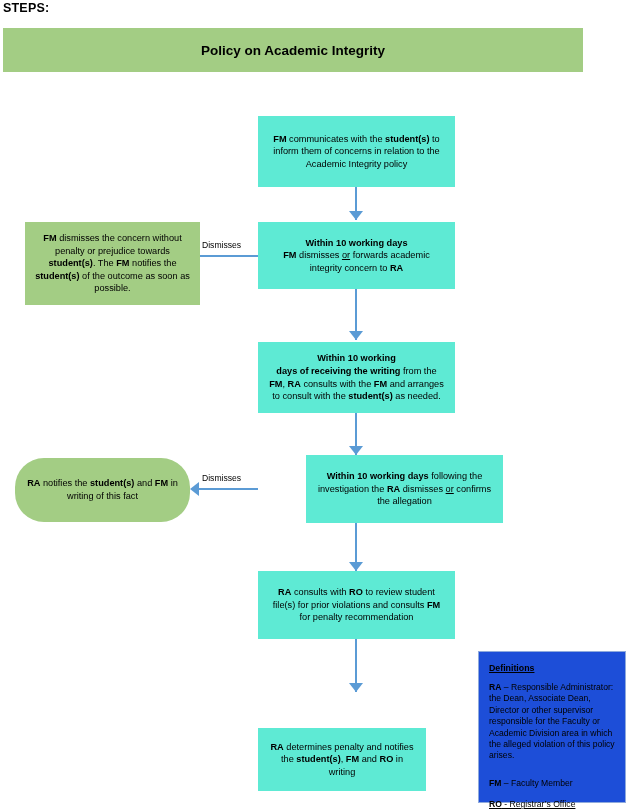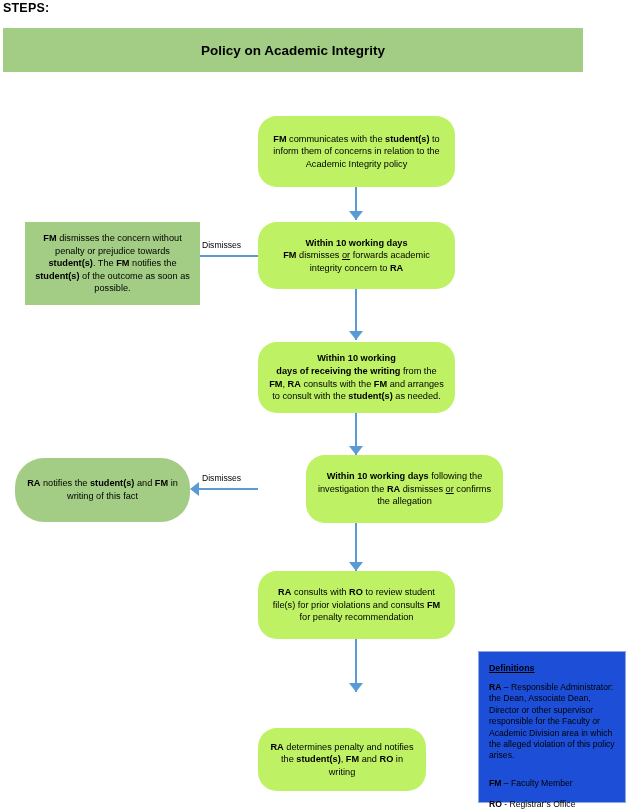--- a/index.html
+++ b/index.html
@@ -53,22 +53,21 @@
     justify-content: center;
     text-align: center;
     padding: 6px 10px;
   }
   .node .txt {
     font-size: 9.2px;
     line-height: 12.6px;
     color: #000;
   }
   .blue {
-    background: #bef264;
-    border-radius: 19px;
+    background: #5eead4;
   }
   .green {
     background: #a3cd84;
   }
   .txt b { font-weight: bold; }
   .txt u { text-decoration: underline; }
 
   
   .vconn {
     position: absolute;
@@ -136,21 +135,21 @@
     font-size: 8.8px;
     font-weight: bold;
     text-decoration: underline;
     margin-bottom: 9px;
   }
   .defs-entry {
     font-size: 8.6px;
     line-height: 11.4px;
     margin-bottom: 10px;
   }
-  .defs-entry:last-child { margin-bottom: 16px; }
+  .defs-entry:last-child { margin-bottom: 16px; text-decoration: underline; }
   .defs-entry b { font-weight: bold; }
   .spacer-sm { height: 6px; }
 </style>
 </head>
 <body>
 
 <div class="page">
 
   <div id="steps-label">STEPS:</div>
 

